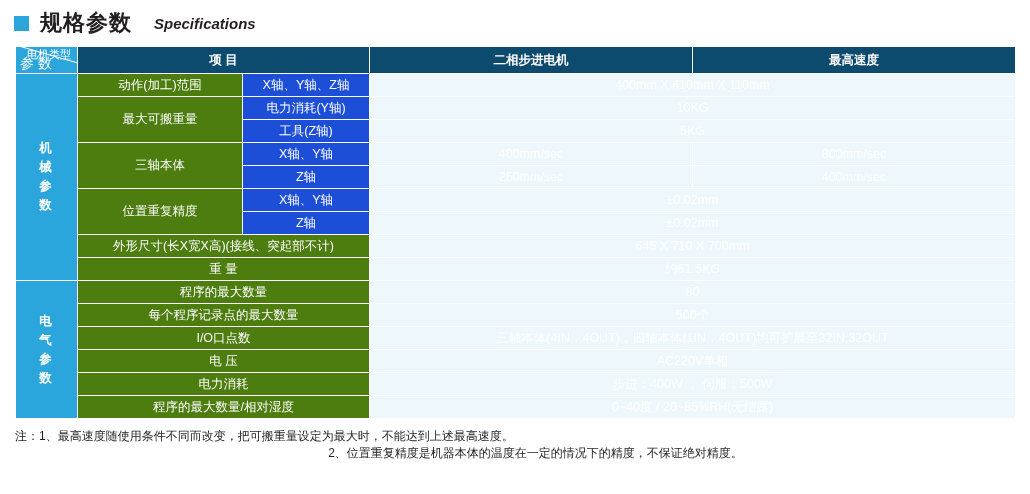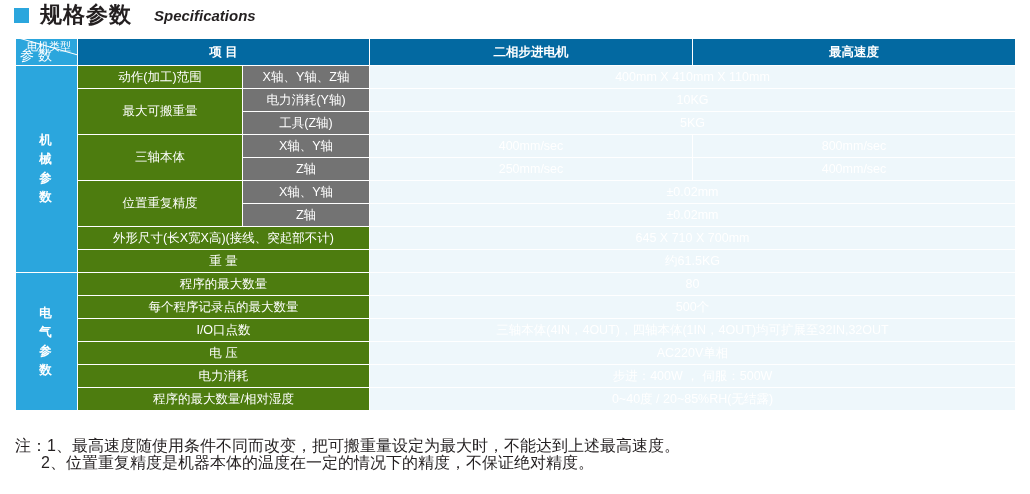--- a/index.html
+++ b/index.html
@@ -8,21 +8,21 @@
     background:#ffffff;
     font-family:"Liberation Sans","DejaVu Sans",sans-serif;
     color:#231f20;
     overflow:hidden;
   }
   .page{position:relative;width:1030px;height:494px;}
 
   
   .title-row{
     display:flex;align-items:center;
-    padding:0 0 6px 14px;
+    padding:8px 0 6px 14px;
   }
   .title-mark{
     width:15px;height:15px;background:#2ba6dd;margin-right:11px;
     flex:0 0 auto;
   }
   .title-cn{
     font-size:22px;font-weight:bold;letter-spacing:1px;color:#231f20;
     margin-right:22px;
   }
   .title-en{
@@ -40,21 +40,21 @@
   table.spec td{
     border:1px solid #ffffff;
     font-size:12.5px;
     text-align:center;
     vertical-align:middle;
     padding:0;
     height:22px;
     color:#ffffff;
   }
   
-  .hdr{background:#0369a1;color:#ffffff;font-size:14px;font-weight:bold;height:26px;}
+  .hdr{background:#0c4a6e;color:#ffffff;font-size:14px;font-weight:bold;height:26px;}
   .hdr-corner{
     background:#2ba6dd;color:#ffffff;position:relative;height:26px;
   }
   .corner-wrap{position:relative;width:100%;height:26px;}
   .corner-line{
     position:absolute;left:0;top:0;width:100%;height:100%;
     overflow:hidden;
   }
   .corner-line:after{
     content:"";position:absolute;left:-6px;top:-4px;width:130%;height:1px;
@@ -64,28 +64,28 @@
   .corner-tr{position:absolute;right:6px;top:0px;font-size:11px;font-weight:normal;}
   .corner-bl{position:absolute;left:4px;bottom:0px;font-size:14px;font-weight:normal;}
 
   
   .grp{
     background:#2ba6dd;color:#ffffff;font-size:15px;font-weight:bold;
     line-height:19px;letter-spacing:2px;
   }
   
   .lbl{background:#4d7c0f;color:#ffffff;}
-  .lbl2{background:#737373;color:#ffffff;}
+  .lbl2{background:#1d4ed8;color:#ffffff;}
   
   .val{background:#eef7fb;color:#231f20;}
 
   
   .notes{
-    margin:26px 0 0 15px;
-    font-size:16px;
+    margin:9px 0 0 15px;
+    font-size:12px;
     color:#231f20;
     line-height:17px;
   }
   .notes .nline{white-space:pre;}
   .notes .gap{display:inline-block;width:62px;}
 </style>
 </head>
 <body>
 
 <div class="page">
@@ -200,16 +200,16 @@
       </tr>
       <tr>
         <td class="lbl" colspan="2">程序的最大数量/相对湿度</td>
         <td class="val" colspan="2">0~40度 / 20~85%RH(无结露)</td>
       </tr>
     </tbody>
   </table>
 
   <div class="notes">
     <div class="nline"><span>注：</span><span>1、最高速度随使用条件不同而改变，把可搬重量设定为最大时，不能达到上述最高速度。</span></div>
-    <div class="nline" style="padding-left:26px;"><span>2、位置重复精度是机器本体的温度在一定的情况下的精度，不保证绝对精度。</span></div>
+    <div class="nline" style="padding-left:26px;text-align:center;"><span>2、位置重复精度是机器本体的温度在一定的情况下的精度，不保证绝对精度。</span></div>
   </div>
 
 </div>
 
 </body></html>

